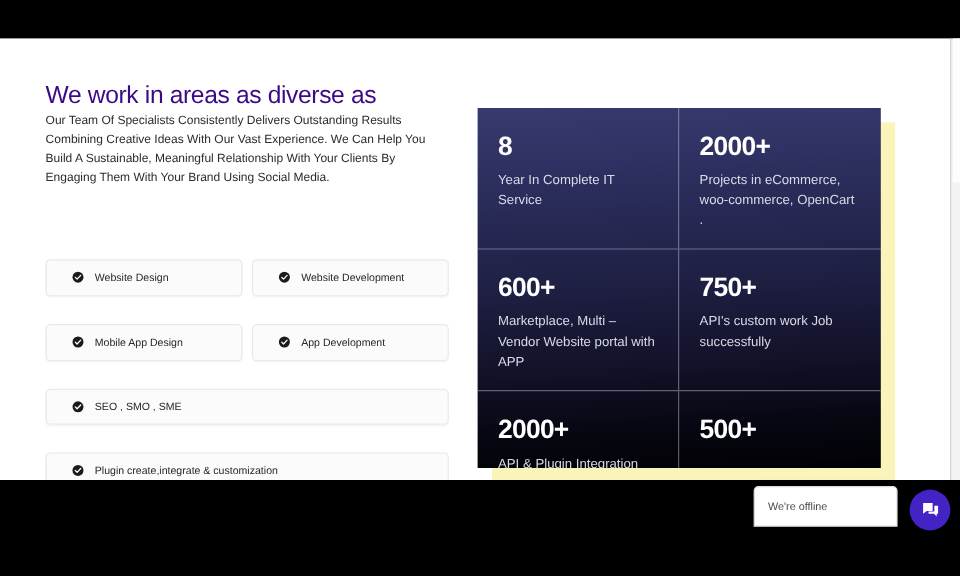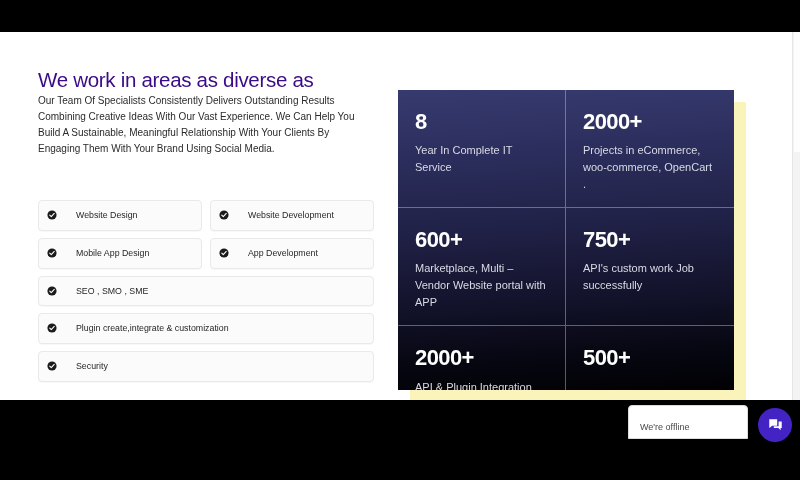--- a/index.html
+++ b/index.html
@@ -84,28 +84,29 @@
 
   .service-row {
     display: flex;
     gap: 8px;
     margin-bottom: 7px;
   }
 
   .service-item {
     display: flex;
     align-items: flex-start;
-    gap: 19px;
+    gap: 9px;
     background: #fbfbfb;
     border: 1px solid #e9e9e9;
     border-radius: 4px;
-    padding: 8px 8px;
+    padding: 8px 21px;
     min-height: 27px;
     flex: 1 1 0;
     box-shadow: 0 1px 1px rgba(0,0,0,0.03);
+    margin-top: 16px;
   }
   .service-item.full { flex: 1 1 100%; }
 
   .check-icon {
     flex: 0 0 auto;
     width: 10px;
     height: 10px;
     margin-top: 1px;
   }
   .check-icon svg { display: block; width: 10px; height: 10px; }
@@ -179,20 +180,21 @@
     position: absolute;
     left: 628px;
     top: 405px;
     width: 120px;
     height: 30px;
     background: #ffffff;
     border: 1px solid #dcdcdc;
     border-radius: 4px 4px 0 0;
     box-shadow: 0 -1px 5px rgba(0,0,0,0.10);
     display: flex;
+    align-items: center;
     padding: 16px 11px;
     overflow: hidden;
   }
 
   #chat-status-text {
     font-size: 9px;
     color: #4a4a4a;
   }
 
   #chat-launcher {

